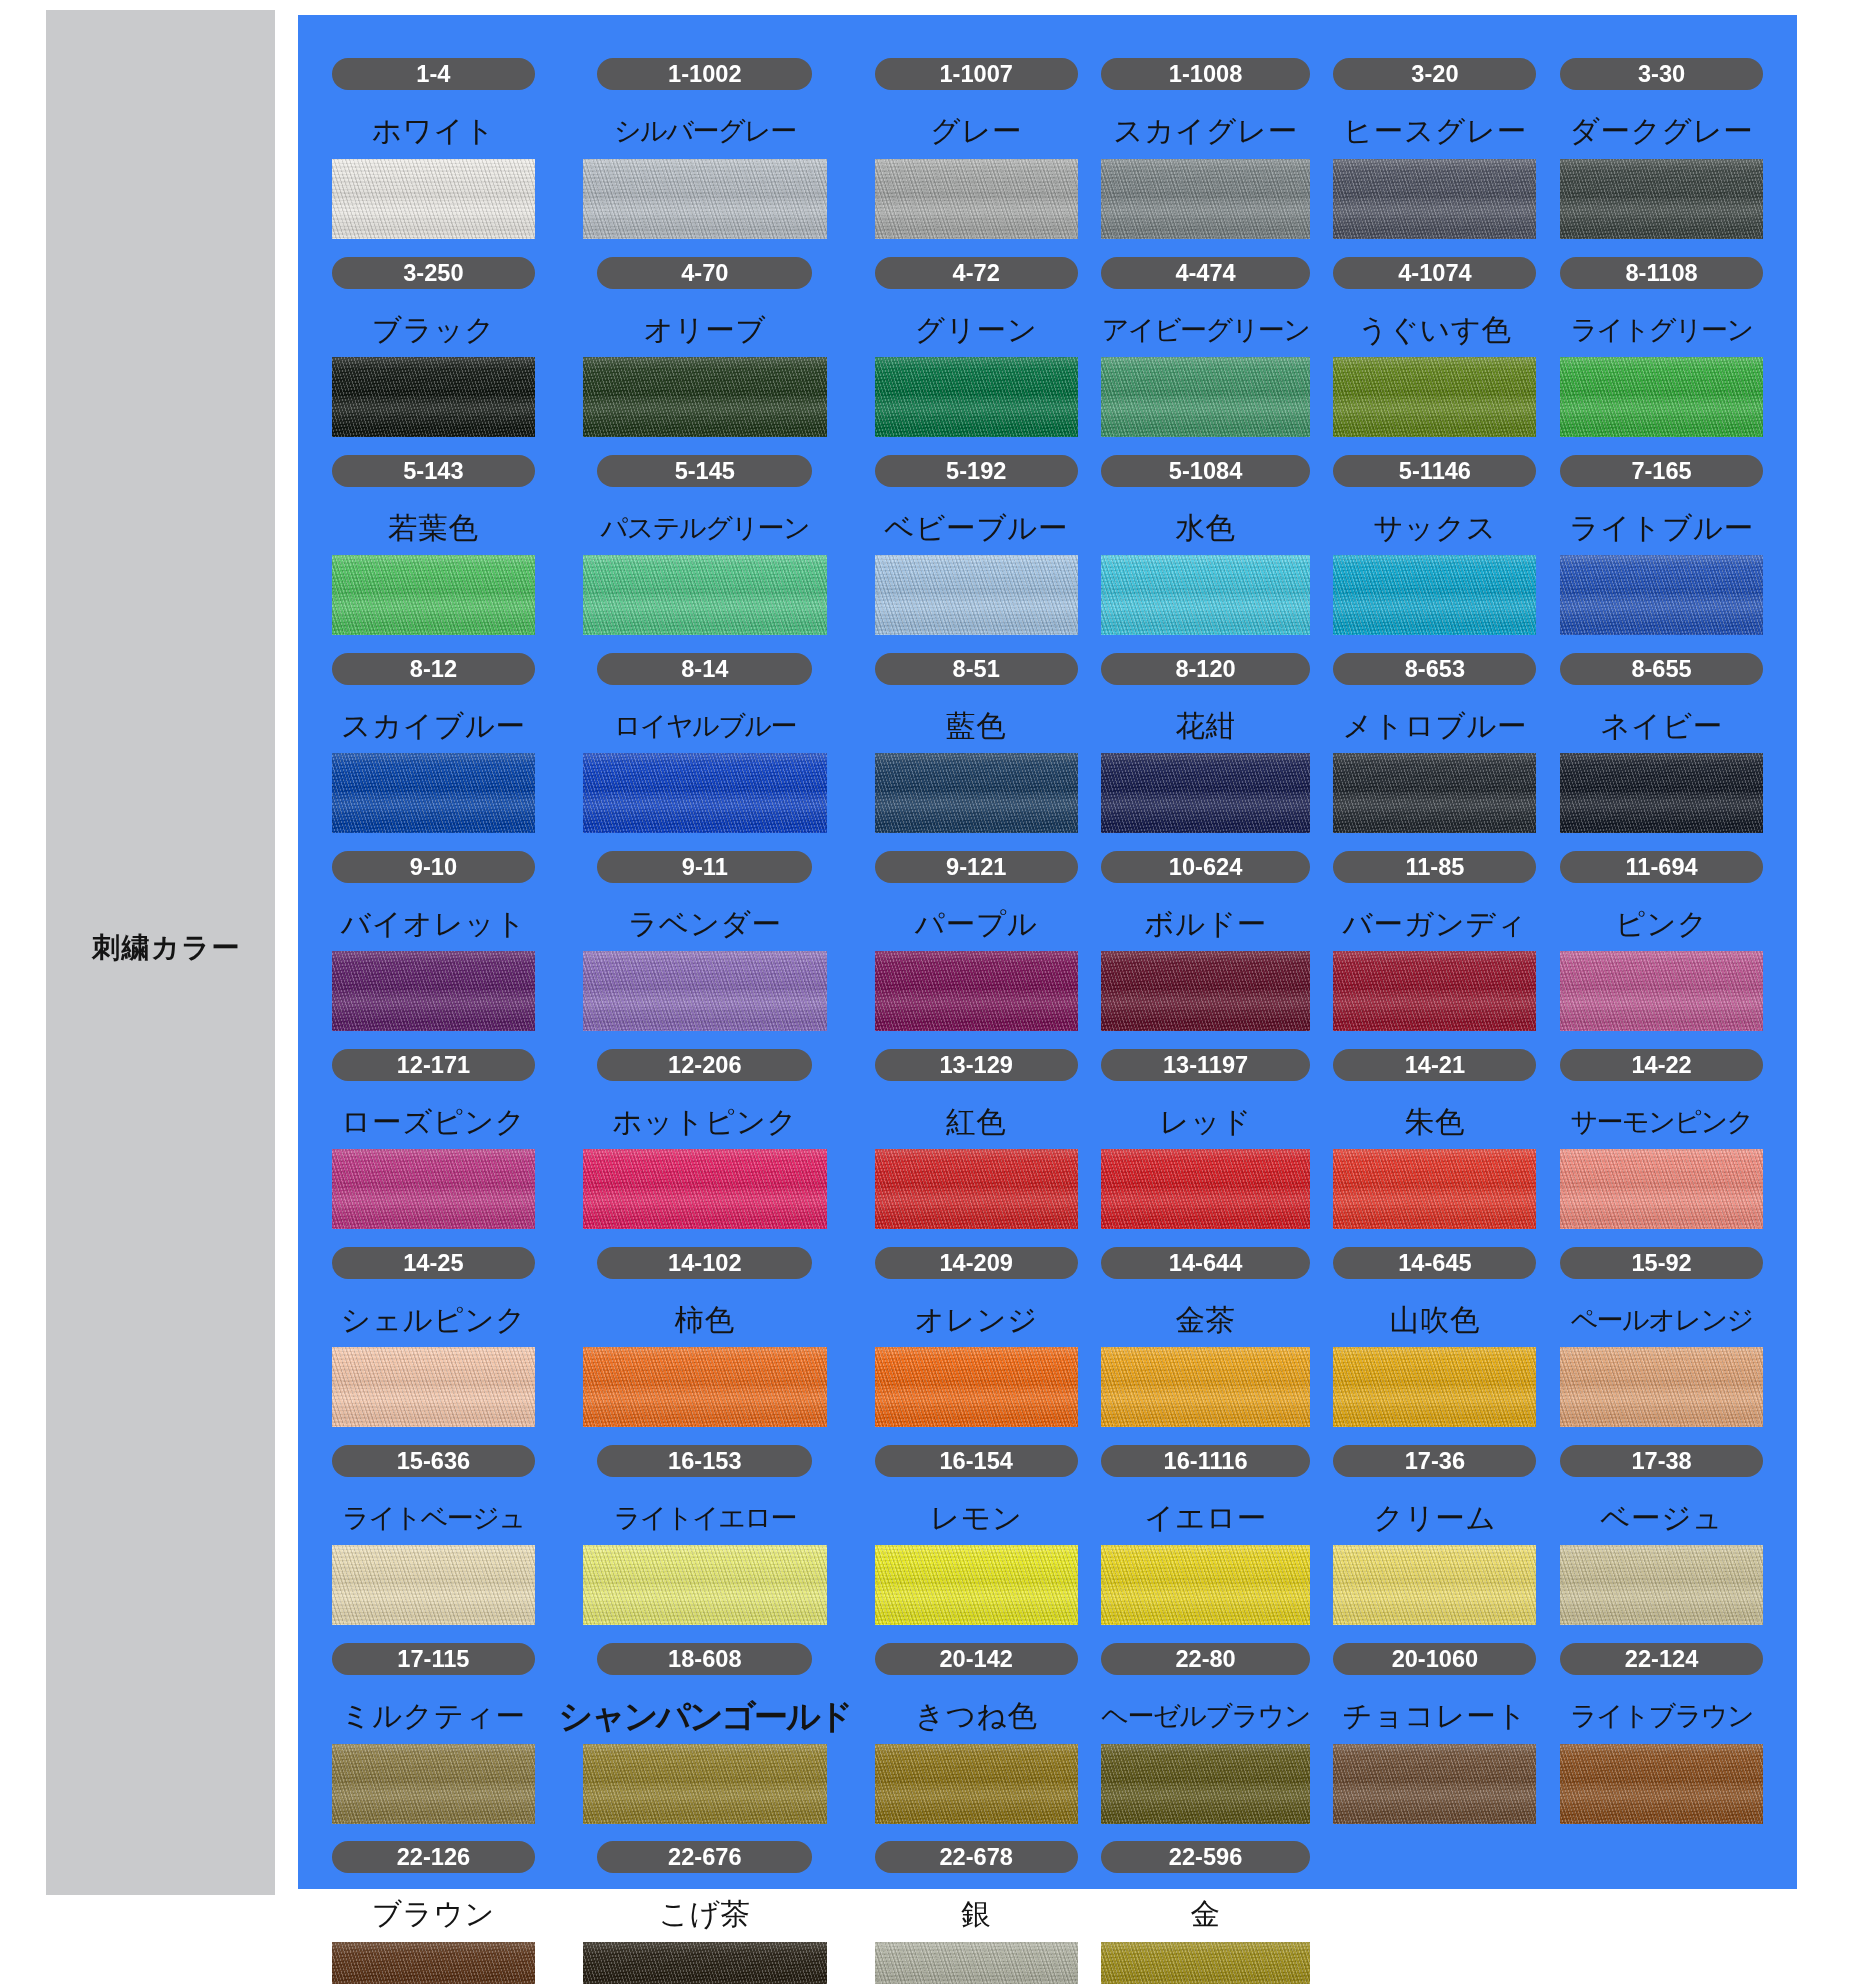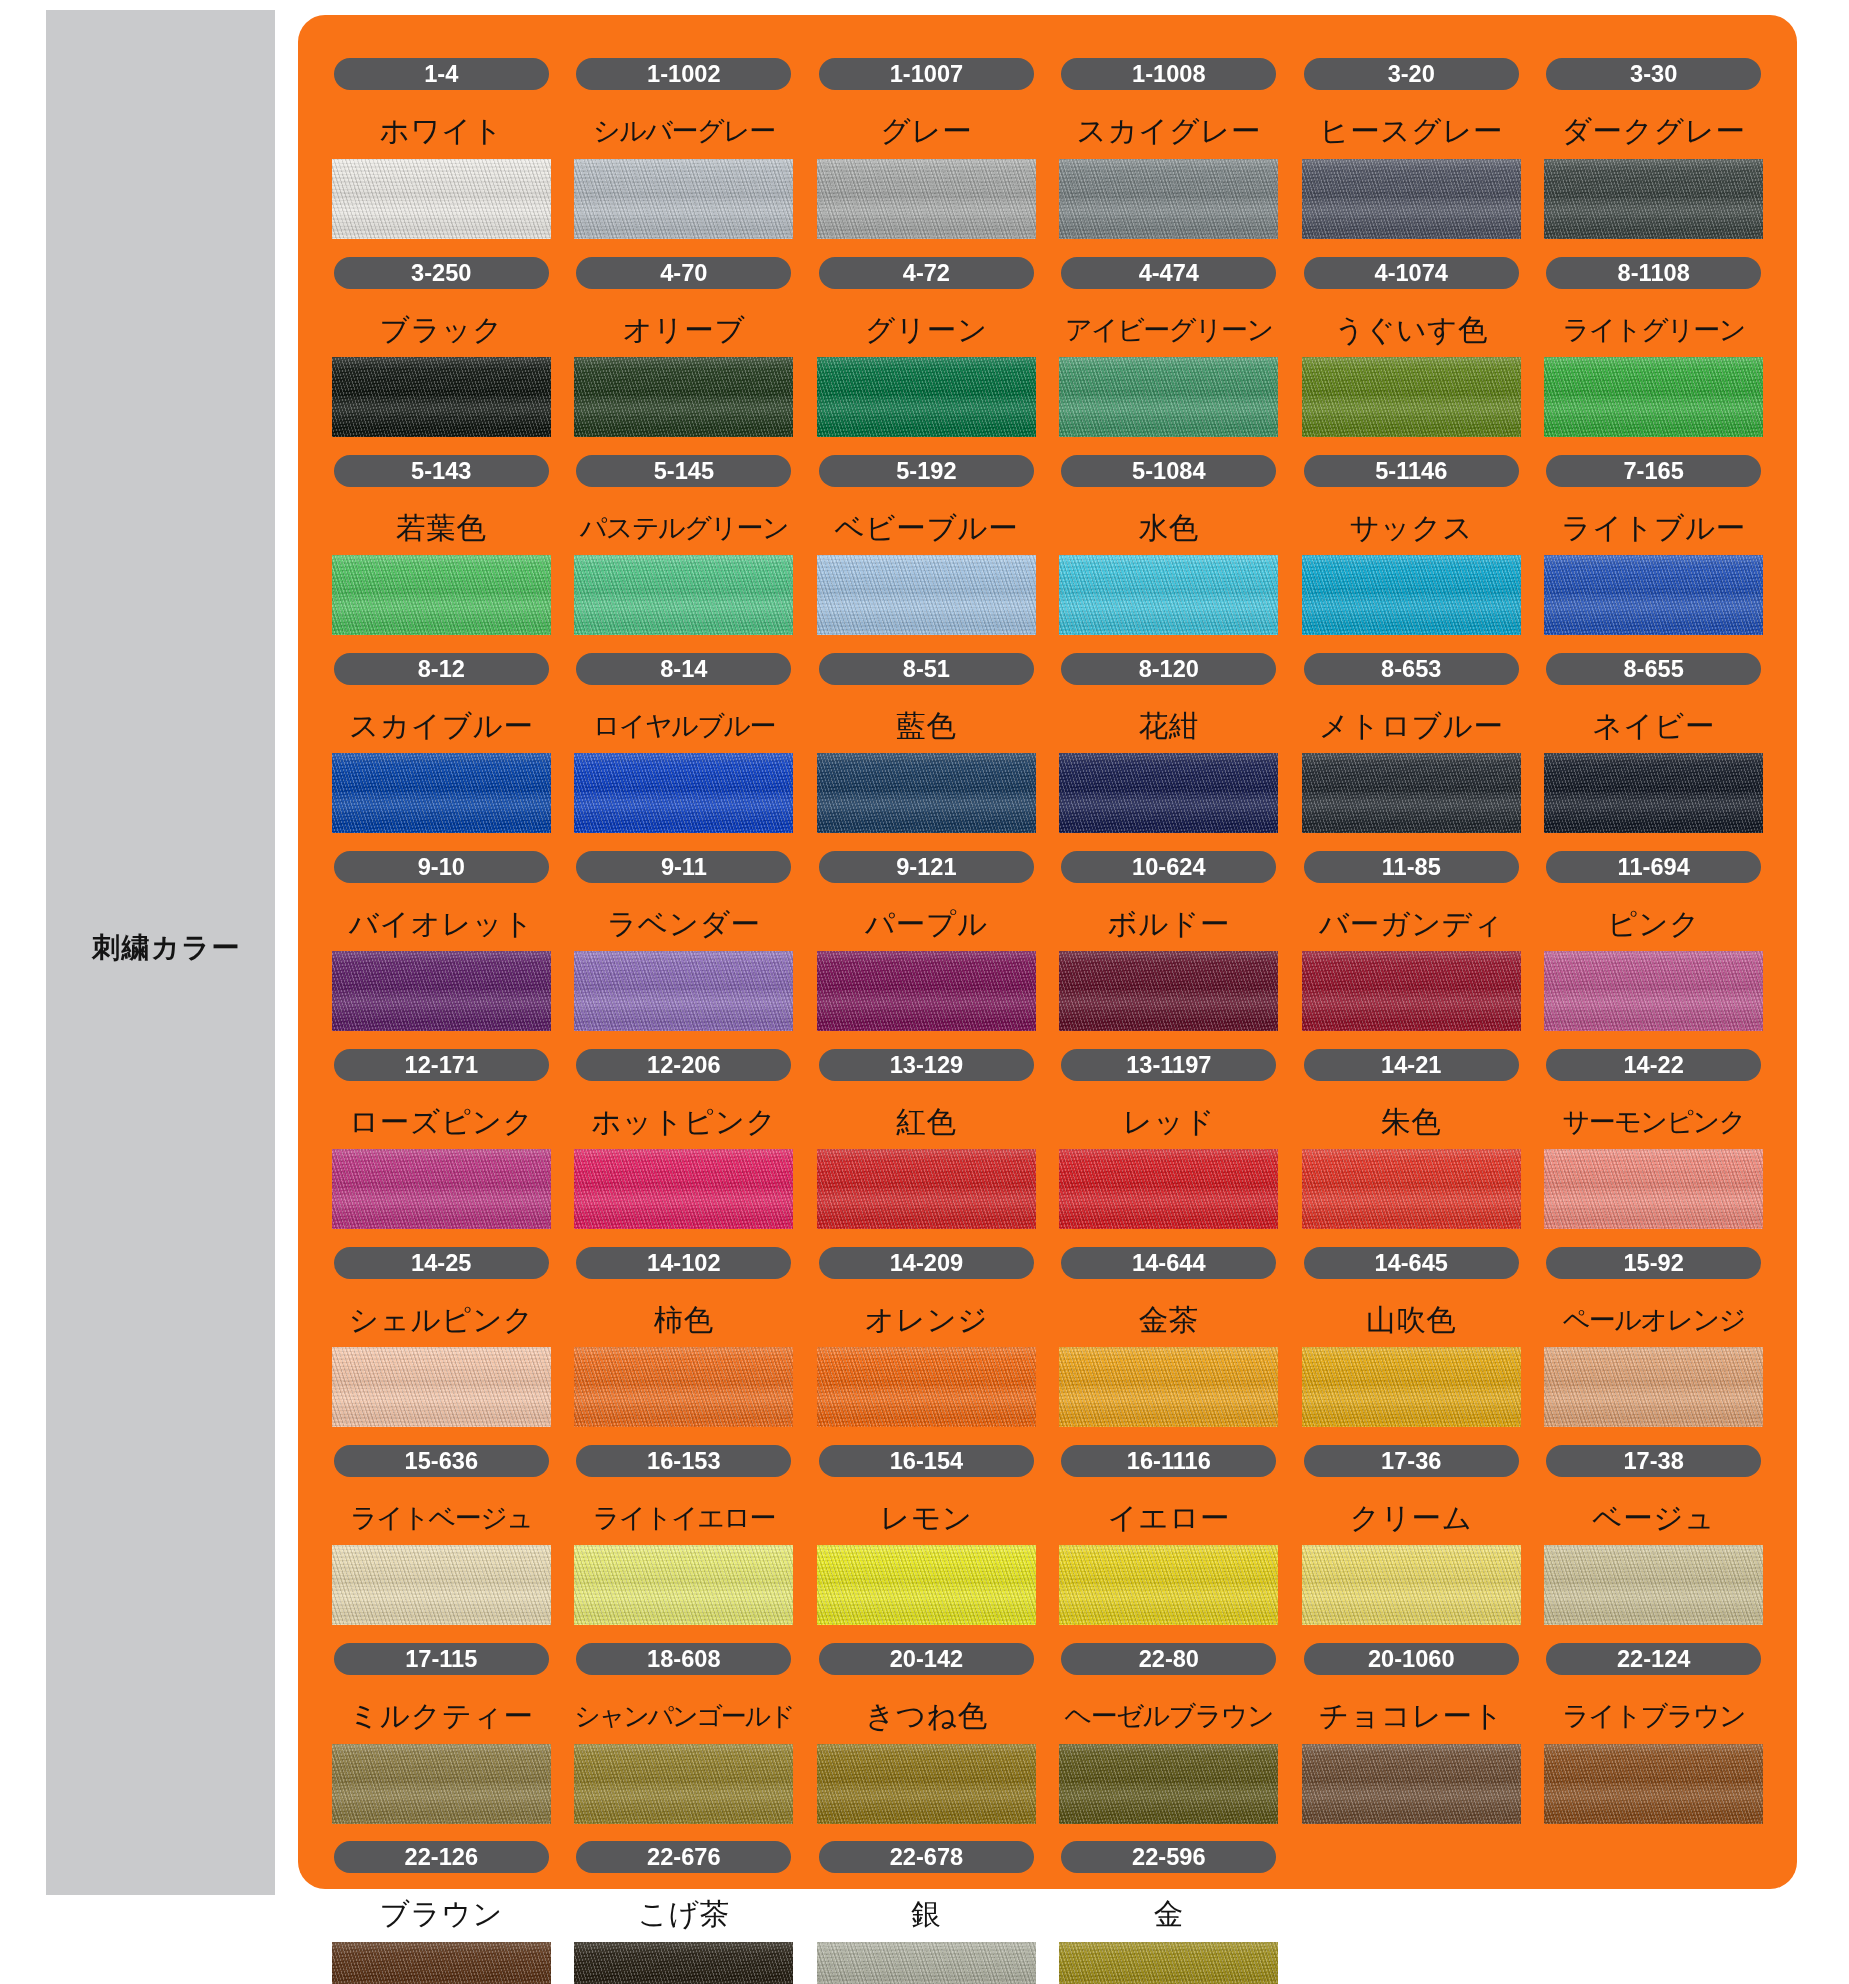--- a/index.html
+++ b/index.html
@@ -56,24 +56,23 @@
     background: #ffffff;
     box-sizing: border-box;
     position: relative;
   }
   #panel {
     position: absolute;
     left: 5.9px;
     top: 5.9px;
     right: 5.9px;
     bottom: 5.9px;
-    background: #f97316;
+    background: #3b82f6;
     box-sizing: border-box;
     padding: 43px 34px 29.5px 34px;
-    border-radius: 27px;
   }
 
   
   #grid {
     display: grid;
     grid-template-columns: repeat(6, 1fr);
     column-gap: 23.6px;
     row-gap: 17.7px;
   }
   .cell {
@@ -103,21 +102,21 @@
     line-height: 40px;
     font-size: 29.5px;
     font-weight: 500;
     color: #141414;
     text-align: center;
     white-space: nowrap;
     letter-spacing: 0.7px;
     font-family: "DejaVu Sans", "Liberation Sans", sans-serif;
   }
   .cname.tight { letter-spacing: -1.5px; font-size: 27px; }
-  .cname.tighter { letter-spacing: -2.2px; font-size: 26px; }
+  .cname.tighter { letter-spacing: -2.2px; font-size: 34px; font-weight: bold; }
   .swatch {
     margin-top: 7.4px;
     width: 100%;
     max-width: 244px;
     height: 80px;
     position: relative;
     overflow: hidden;
   }
   .swatch .base {
     position: absolute;

